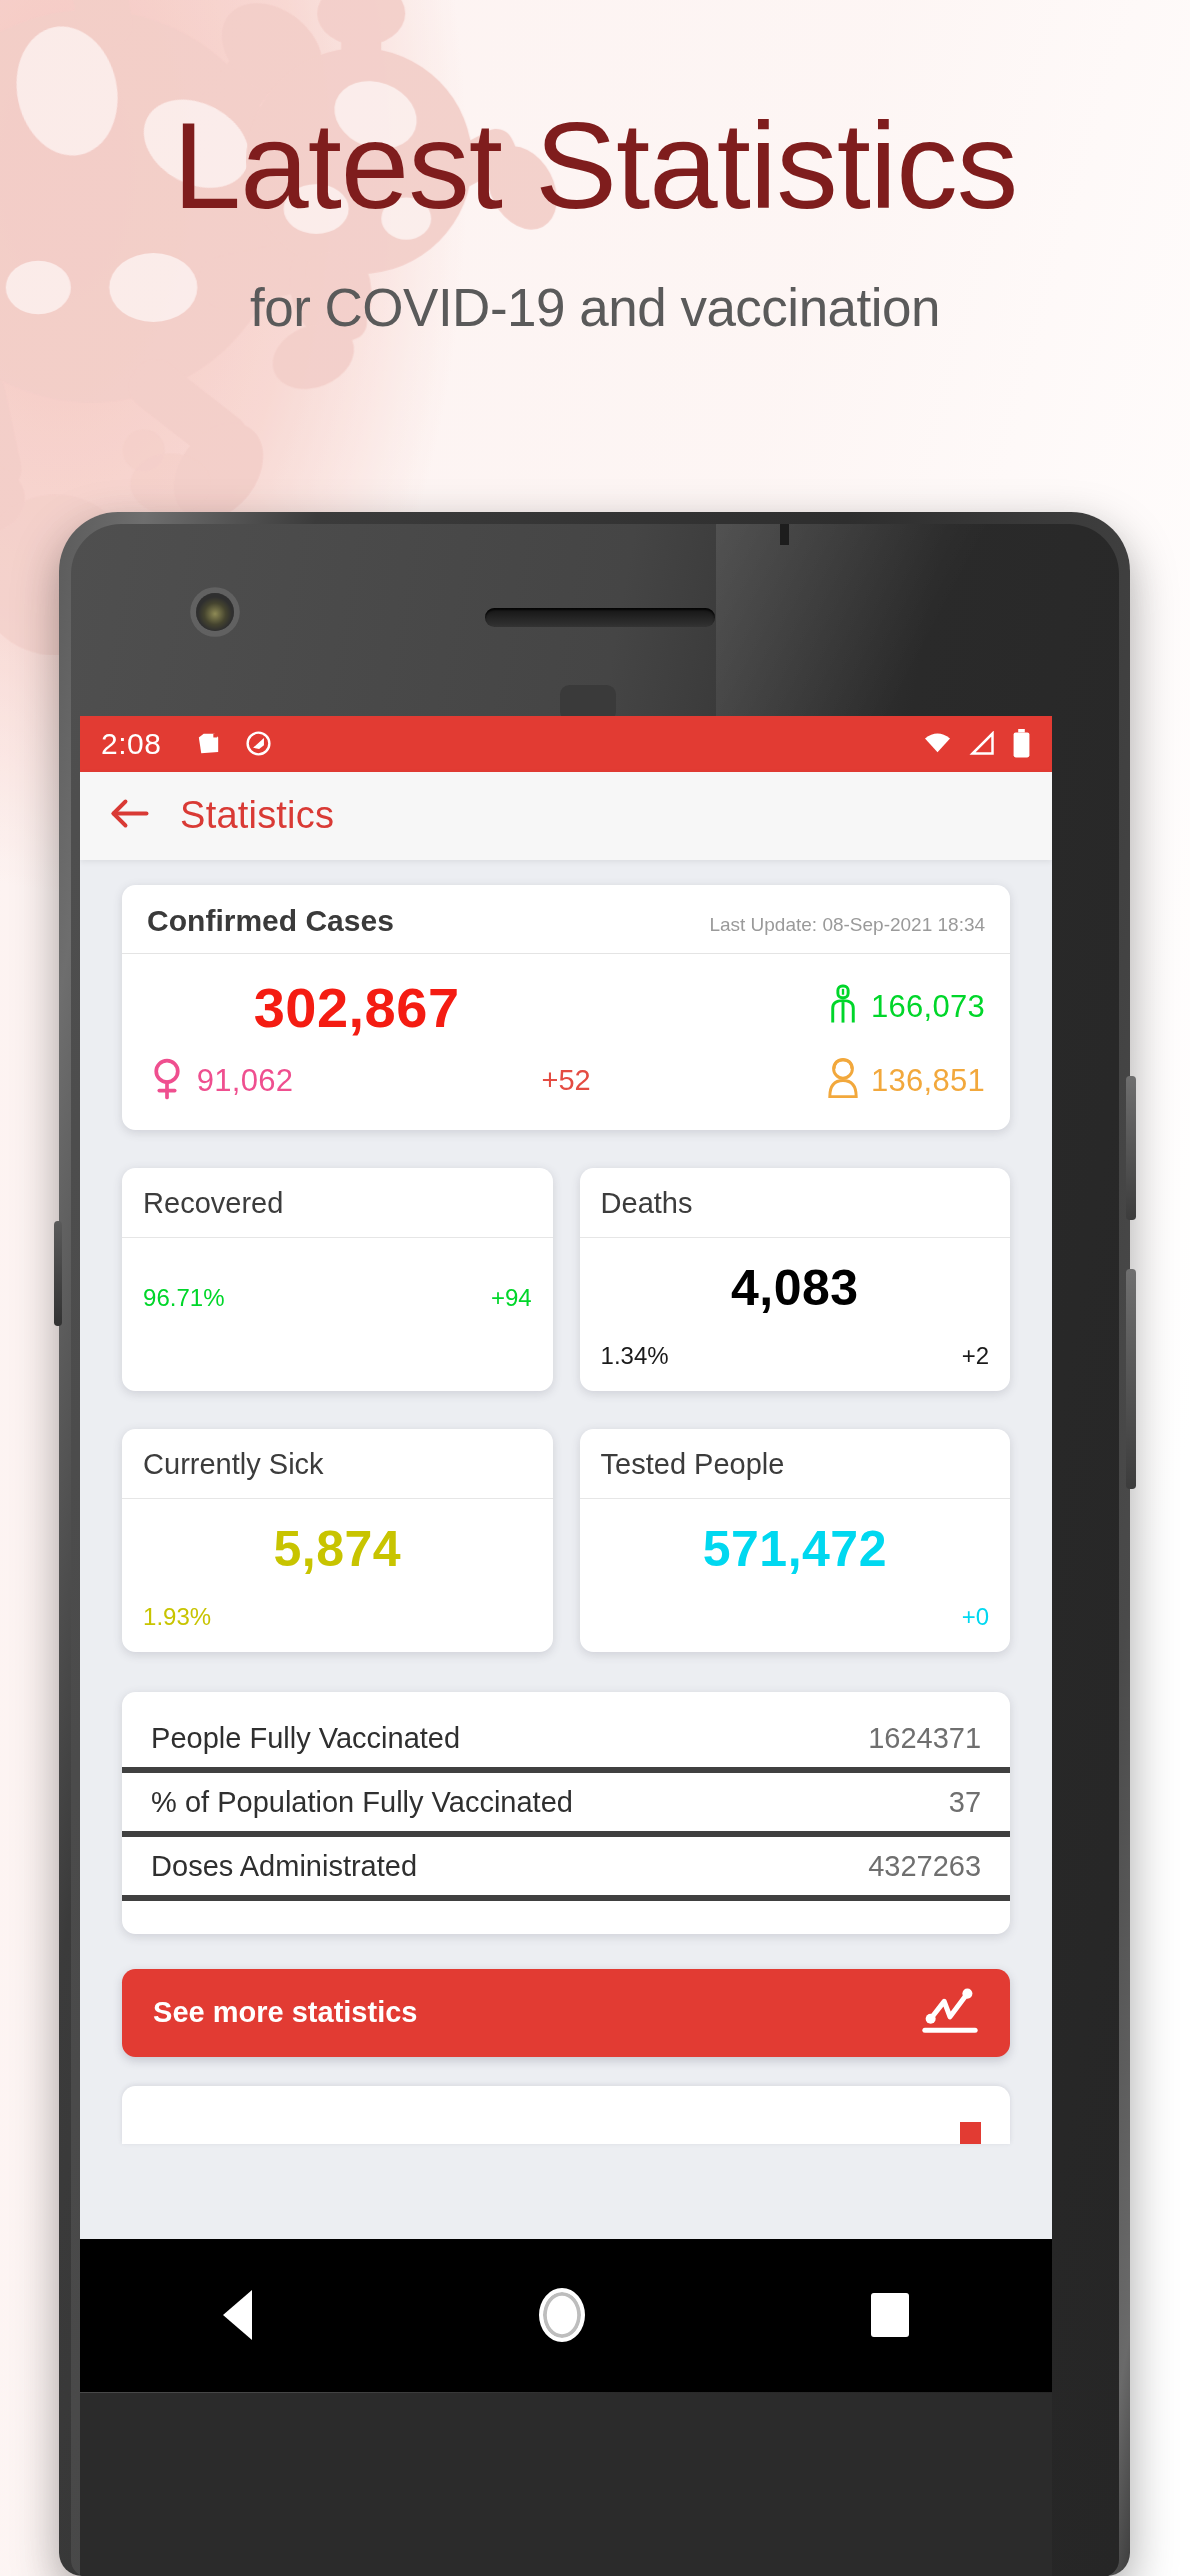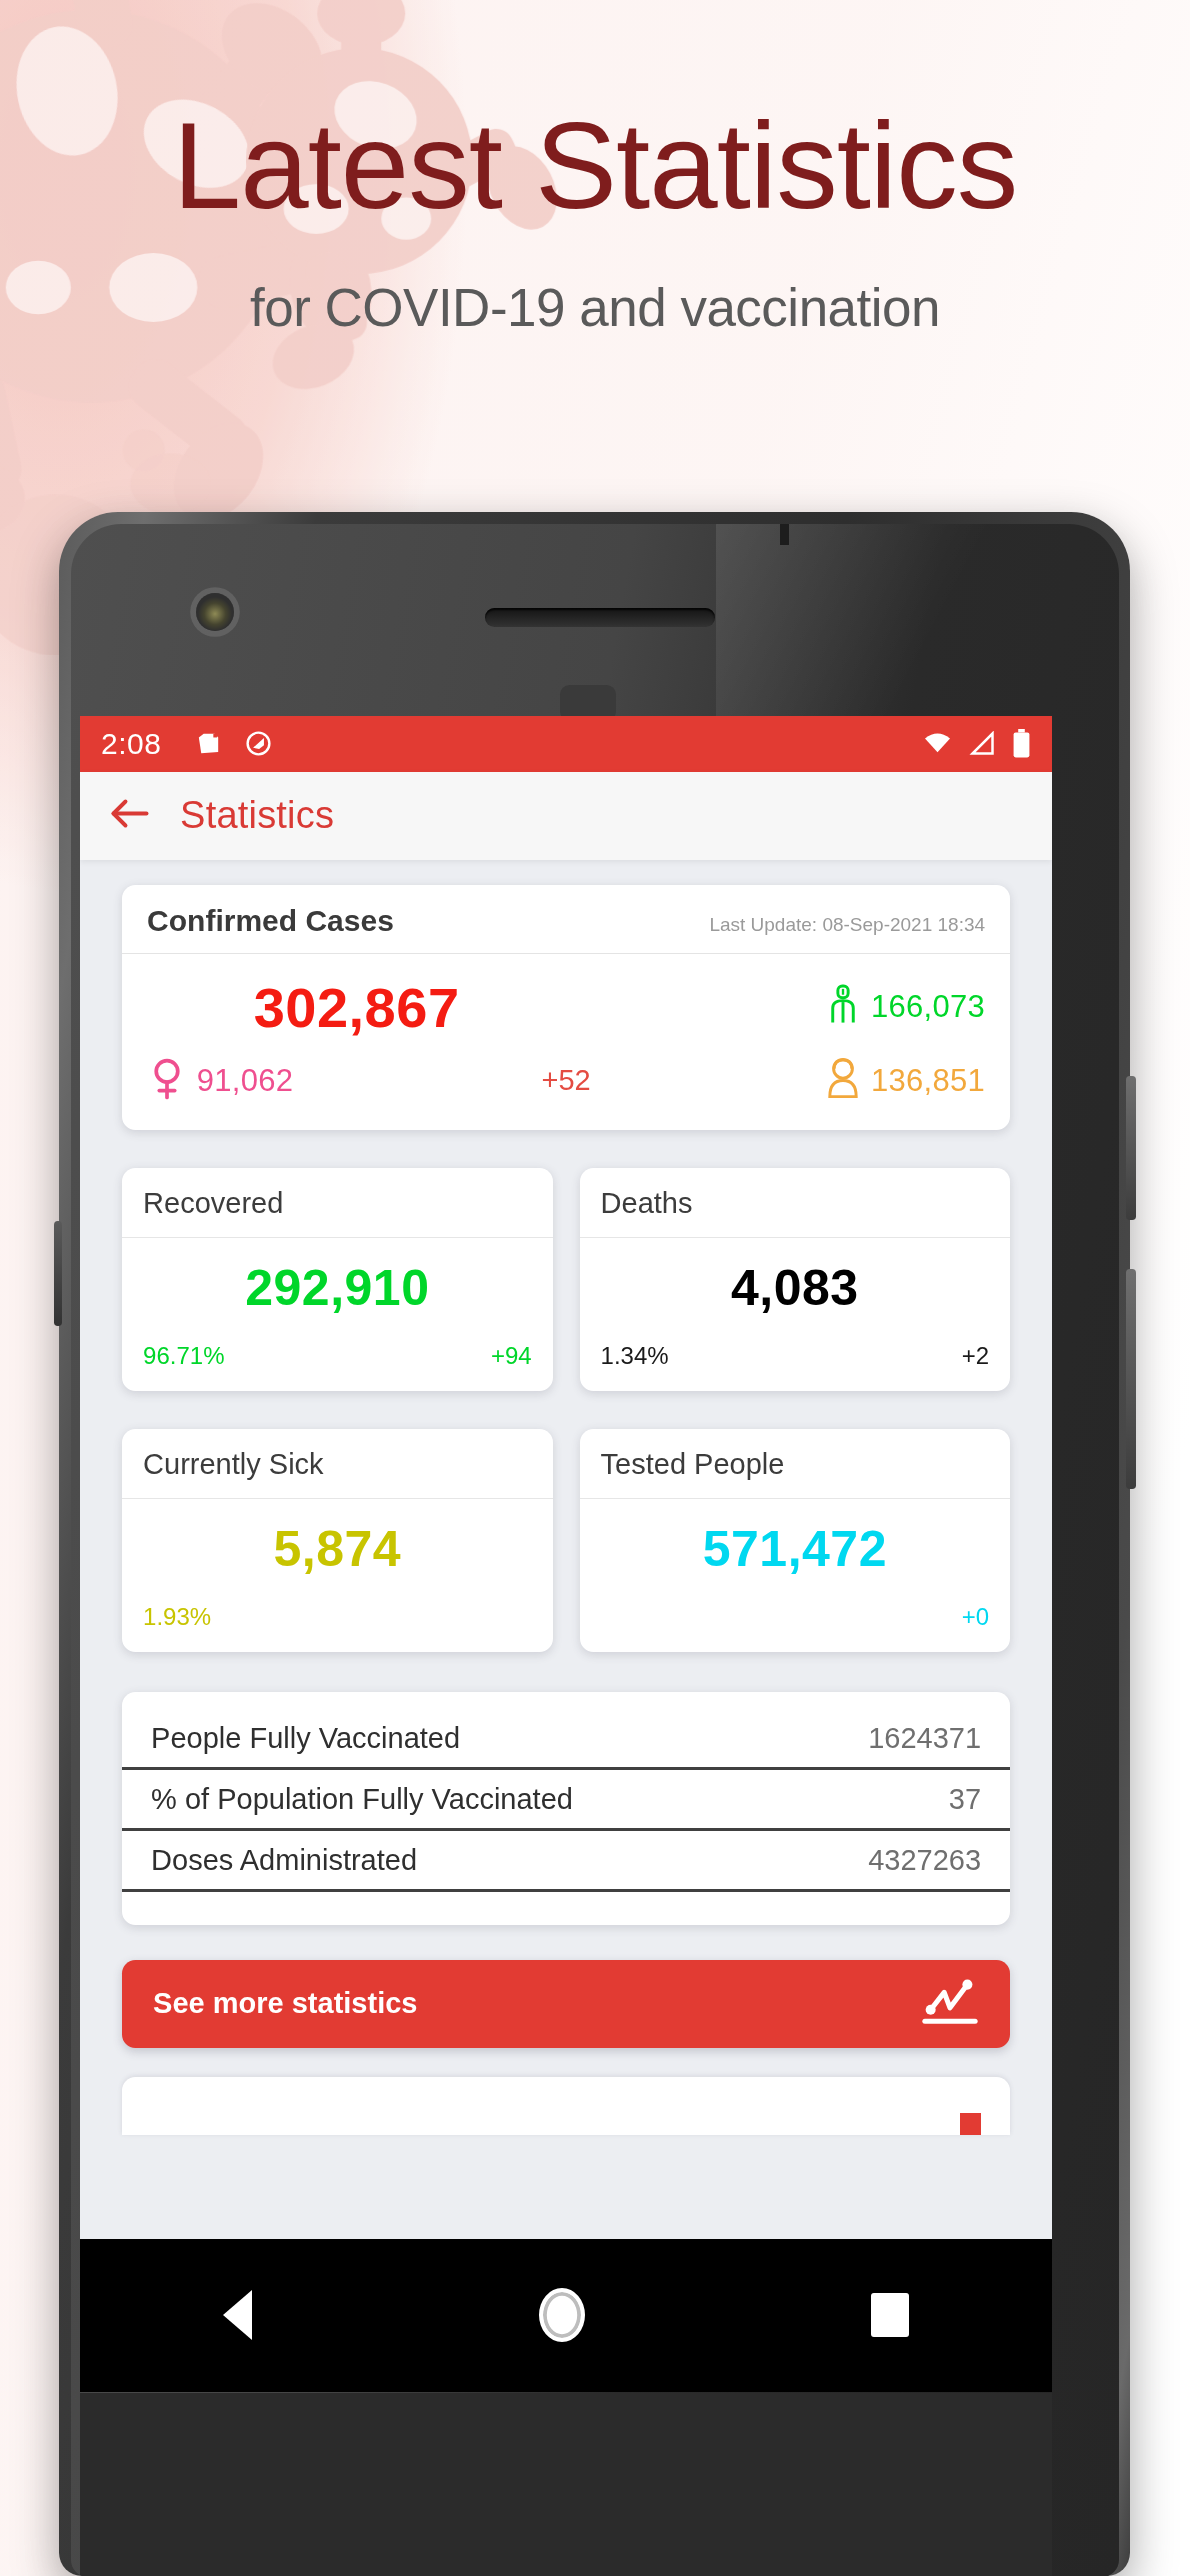--- a/index.html
+++ b/index.html
@@ -113,21 +113,21 @@
   .mini-head { padding:19px 21px 17px 21px; border-bottom:1px solid #e6e6e6; }
   .mini-title { font-size:29px; color:#3c3c3c; }
   .mini-body { padding:21px 21px 15.3px 21px; min-height:153px; position:relative; }
   .mini-value { text-align:center; font-size:50px; font-weight:bold; letter-spacing:0.5px; }
   .mini-foot { display:flex; align-items:flex-end; margin-top:25px; }
   .mini-pct { font-size:24px; }
   .mini-inc { margin-left:auto; font-size:24px; }
 
   
   .vax-card { margin:40px 42px 0 42px; padding:17px 0 33px 0; }
-  .vax-row { display:flex; align-items:center; padding:13.4px 29px 11.5px 29px; border-bottom:3px solid #404040; }
+  .vax-row { display:flex; align-items:center; padding:13.4px 29px 11.5px 29px; border-bottom:6px solid #404040; }
   .vax-label { font-size:29px; color:#2f2f2f; }
   .vax-value { margin-left:auto; font-size:29px; color:#6f6f6f; }
 
   
   .see-more {
     margin:35px 42px 0 42px; height:88px; background:#e23b33; border-radius:13.4px;
     display:flex; align-items:center; padding:1px 31px;
     box-shadow:0 3.8px 9.6px rgba(70,70,90,0.22);
     text-align:right;
   }
@@ -326,21 +326,20 @@
             </div>
           </div>
         </div>
 
         <div class="two-up">
           <div class="card mini">
             <div class="mini-head">
               <span class="mini-title">Recovered</span>
             </div>
             <div class="mini-body">
-              <div class="mini-value" style="color:#00d62a">292,910</div>
               <div class="mini-foot">
                 <span class="mini-pct" style="color:#00d62a">96.71%</span>
                 <span class="mini-inc" style="color:#00d62a">+94</span>
               </div>
             </div>
           </div>
           <div class="card mini">
             <div class="mini-head">
               <span class="mini-title">Deaths</span>
             </div>

